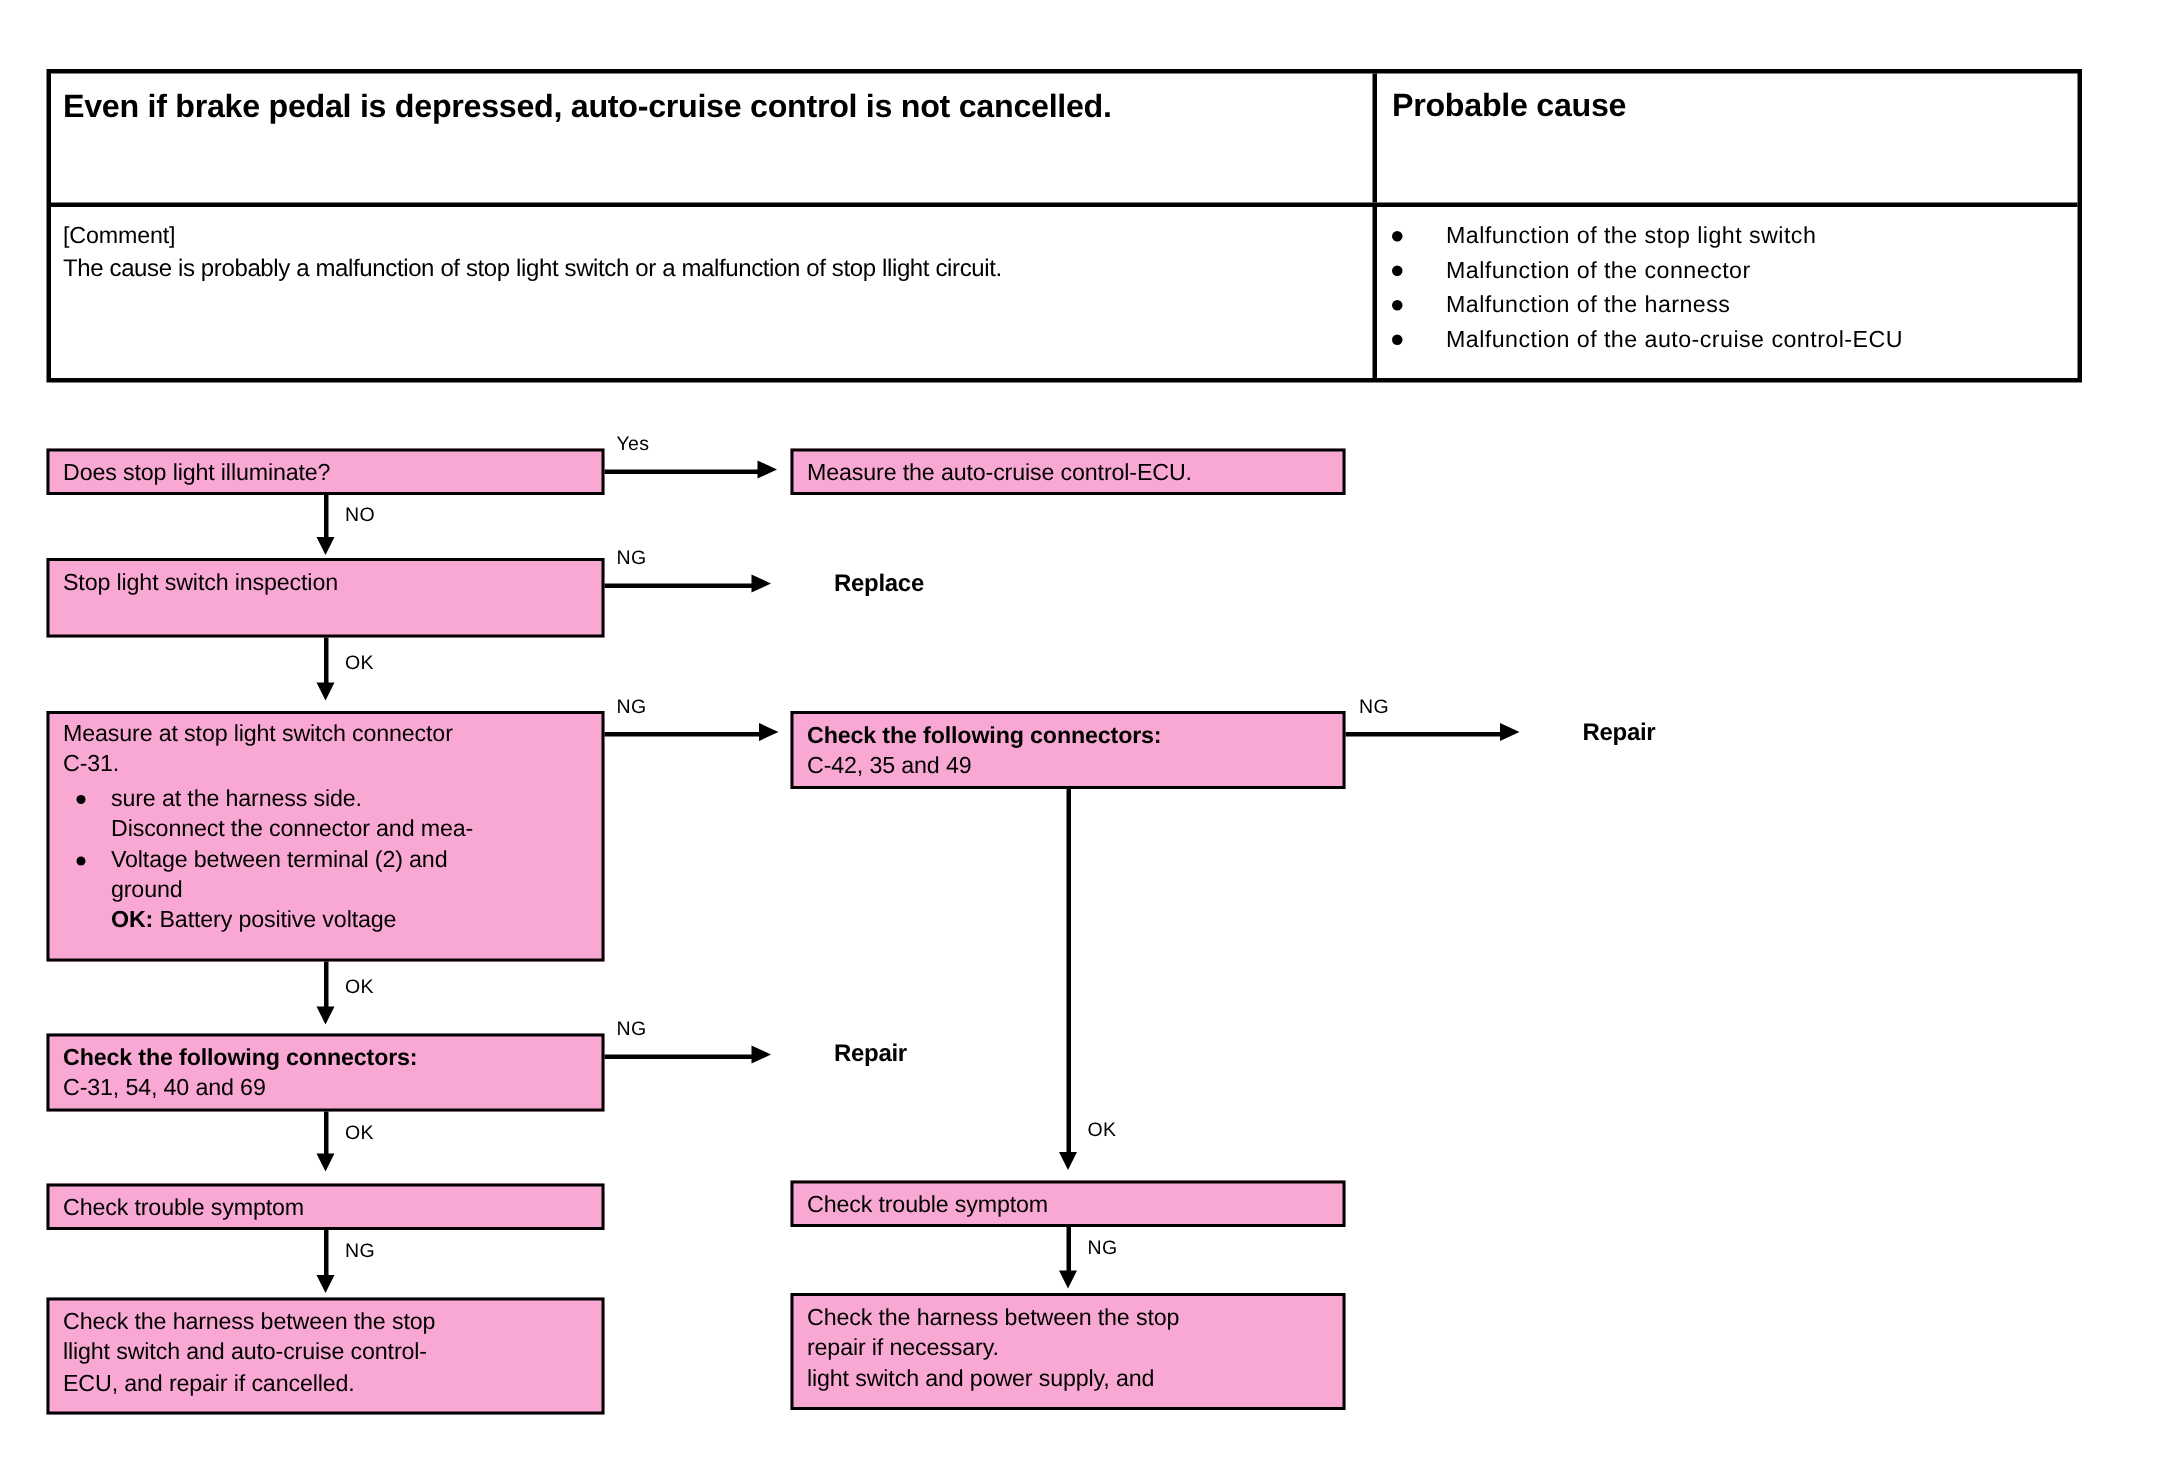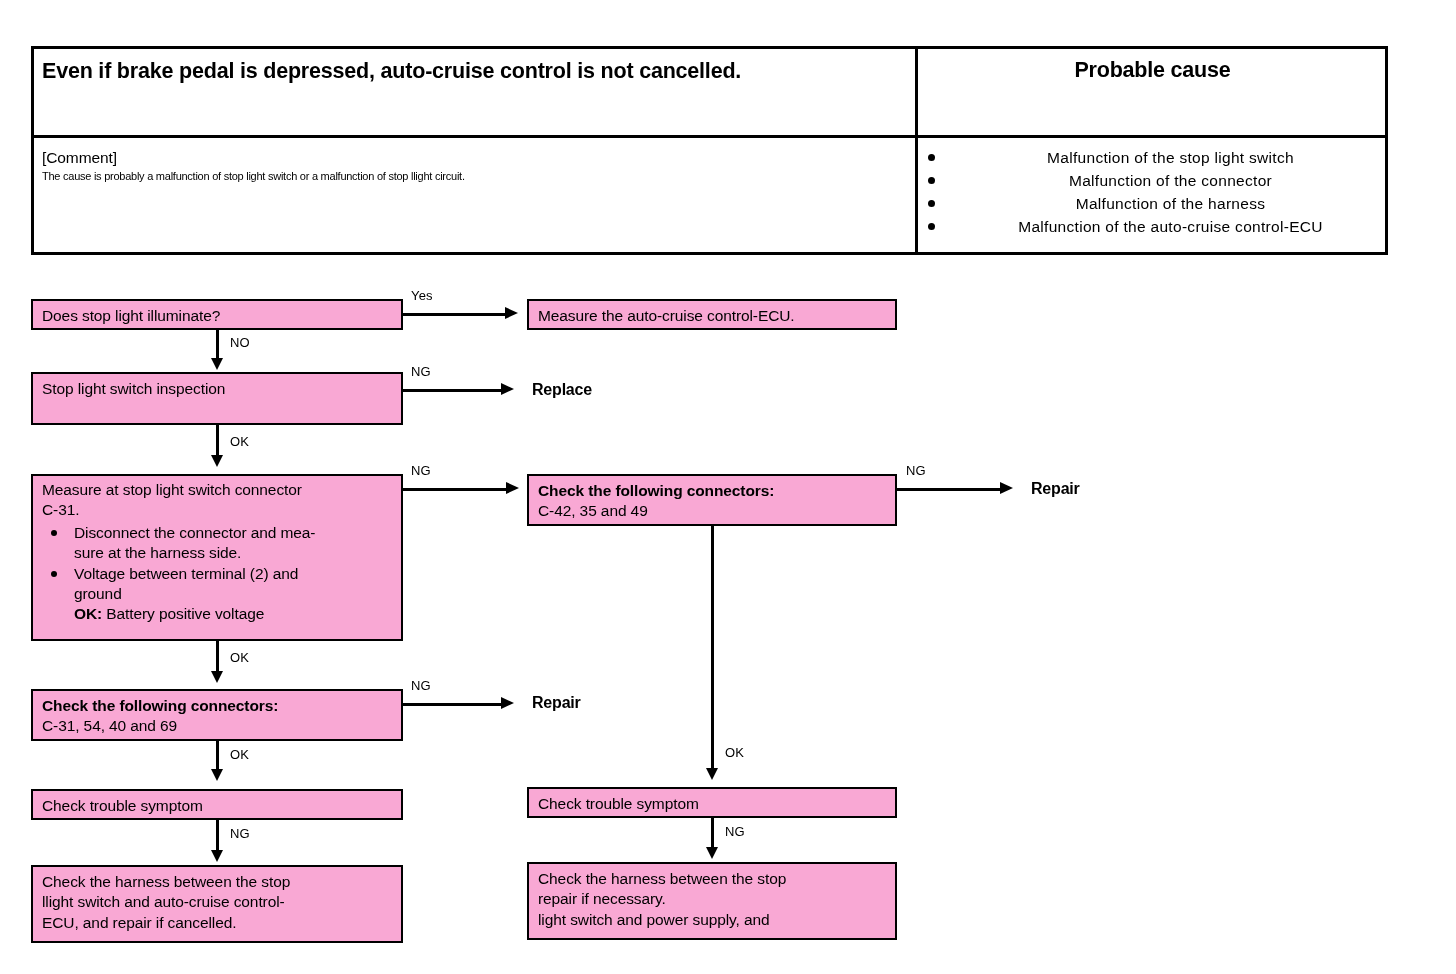--- a/index.html
+++ b/index.html
@@ -12,25 +12,25 @@
 
   
   .symptom-table{
     position:absolute;left:31px;top:46px;width:1357px;height:209px;
     border:3px solid #000;box-sizing:border-box;
   }
   .tbl-row{display:flex;width:100%;box-sizing:border-box;}
   .tbl-row.r1{height:89px;border-bottom:3px solid #000;}
   .tbl-row.r2{height:114px;}
   .cell-left{width:884px;box-sizing:border-box;border-right:3px solid #000;padding:9px 8px 4px 8px;}
-  .cell-right{flex:1;box-sizing:border-box;padding:9px 8px 4px 10px;text-align:center;}
+  .cell-right{flex:1;box-sizing:border-box;padding:9px 8px 4px 10px;}
   .sym-title{font-size:21.5px;font-weight:bold;line-height:1.24;letter-spacing:-0.2px;}
   .pc-title{font-size:21.5px;font-weight:bold;letter-spacing:-0.2px;}
   .comment-head{font-size:15.5px;line-height:1.42;letter-spacing:-0.1px;}
-  .comment-body{font-size:11px;line-height:1.42;letter-spacing:-0.25px;}
+  .comment-body{font-size:16px;line-height:1.42;letter-spacing:-0.25px;}
   ul.cause-list{list-style:none;margin:0;padding:0;}
   ul.cause-list li{
     font-size:15.5px;line-height:1.48;position:relative;padding-left:36px;letter-spacing:0.3px;
   }
   ul.cause-list li .bullet{
     position:absolute;left:0;top:7px;width:7px;height:7px;border-radius:50%;background:#000;
   }
 
   
   .fc{position:absolute;left:0;top:0;width:1456px;height:974px;}
@@ -39,21 +39,21 @@
     font-size:15.5px;line-height:1.32;letter-spacing:-0.1px;padding:5px 9px 4px 9px;
   }
   .node .ln{display:block;white-space:nowrap;}
   .node b{font-weight:bold;}
   .node.bulleted{padding-top:4px;}
   ul.node-list{list-style:none;margin:2px 0 0 0;padding:0;}
   ul.node-list li{position:relative;padding-left:32px;line-height:1.3;margin-bottom:1px;}
   ul.node-list li .bullet{position:absolute;left:9px;top:7px;width:6px;height:6px;border-radius:50%;background:#000;}
 
   .plain-label{
-    position:absolute;font-size:16px;font-weight:bold;letter-spacing:-0.2px;white-space:nowrap;
+    position:absolute;font-size:16px;font-weight:bold;letter-spacing:-0.2px;white-space:nowrap;margin-left:24px;
   }
   .edge-label{
     position:absolute;font-size:13px;letter-spacing:0.2px;white-space:nowrap;
   }
 
   
   .vline{position:absolute;width:2.5px;background:#000;}
   .hline{position:absolute;height:2.5px;background:#000;}
   .arrow-down{
     position:absolute;width:0;height:0;
@@ -126,22 +126,22 @@
     <div class="vline" style="left:216px;top:425px;width:2.5px;height:34px;"></div>
     <div class="arrow-down" style="left:211px;top:455px;"></div>
     <div class="edge-label" style="left:230px;top:434px;">OK</div>
 
     <div class="node bulleted" style="left:31px;top:474px;width:372px;height:167px;">
       <span class="ln">Measure at stop light switch connector</span>
       <span class="ln">C-31.</span>
       <ul class="node-list">
         <li>
           <span class="bullet"></span>
+          <span class="ln">sure at the harness side.</span>
           <span class="ln">Disconnect the connector and mea-</span>
-          <span class="ln">sure at the harness side.</span>
         </li>
         <li>
           <span class="bullet"></span>
           <span class="ln">Voltage between terminal (2) and</span>
           <span class="ln">ground</span>
           <span class="ln"><b>OK:</b> <span>Battery positive voltage</span></span>
         </li>
       </ul>
     </div>
 

